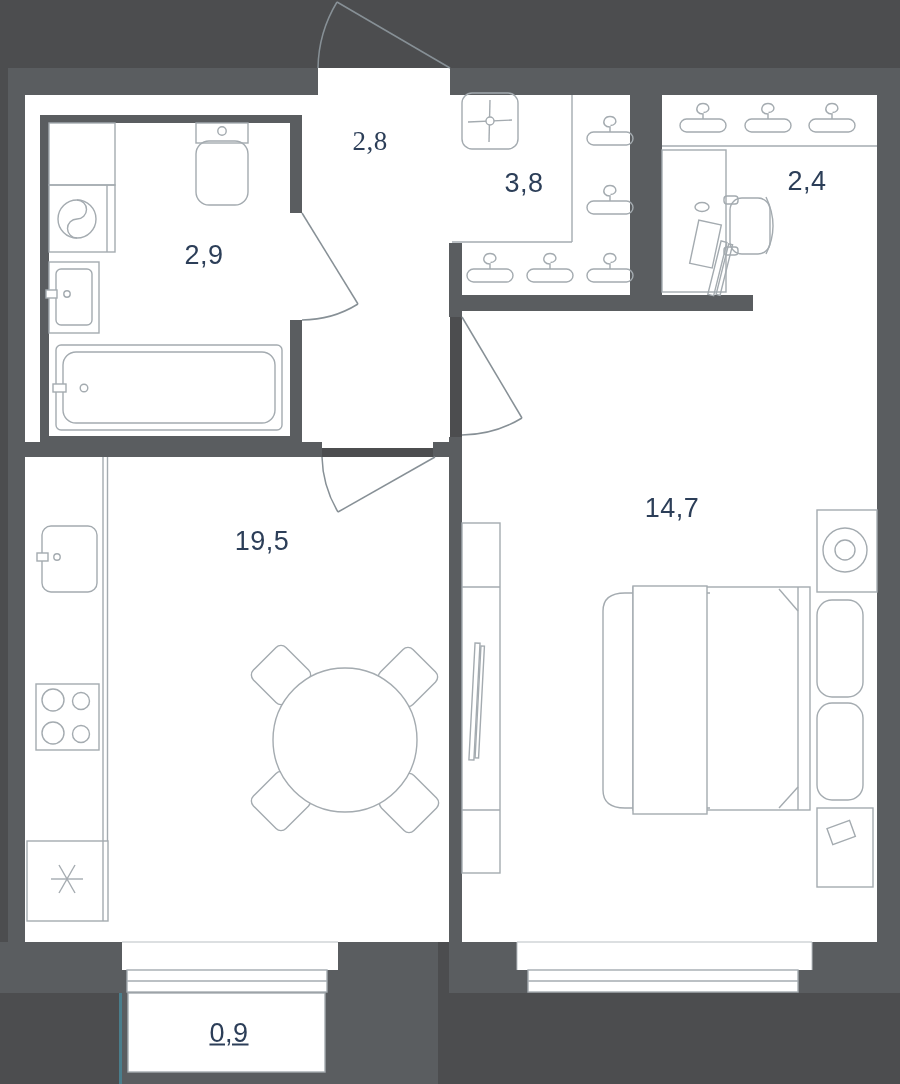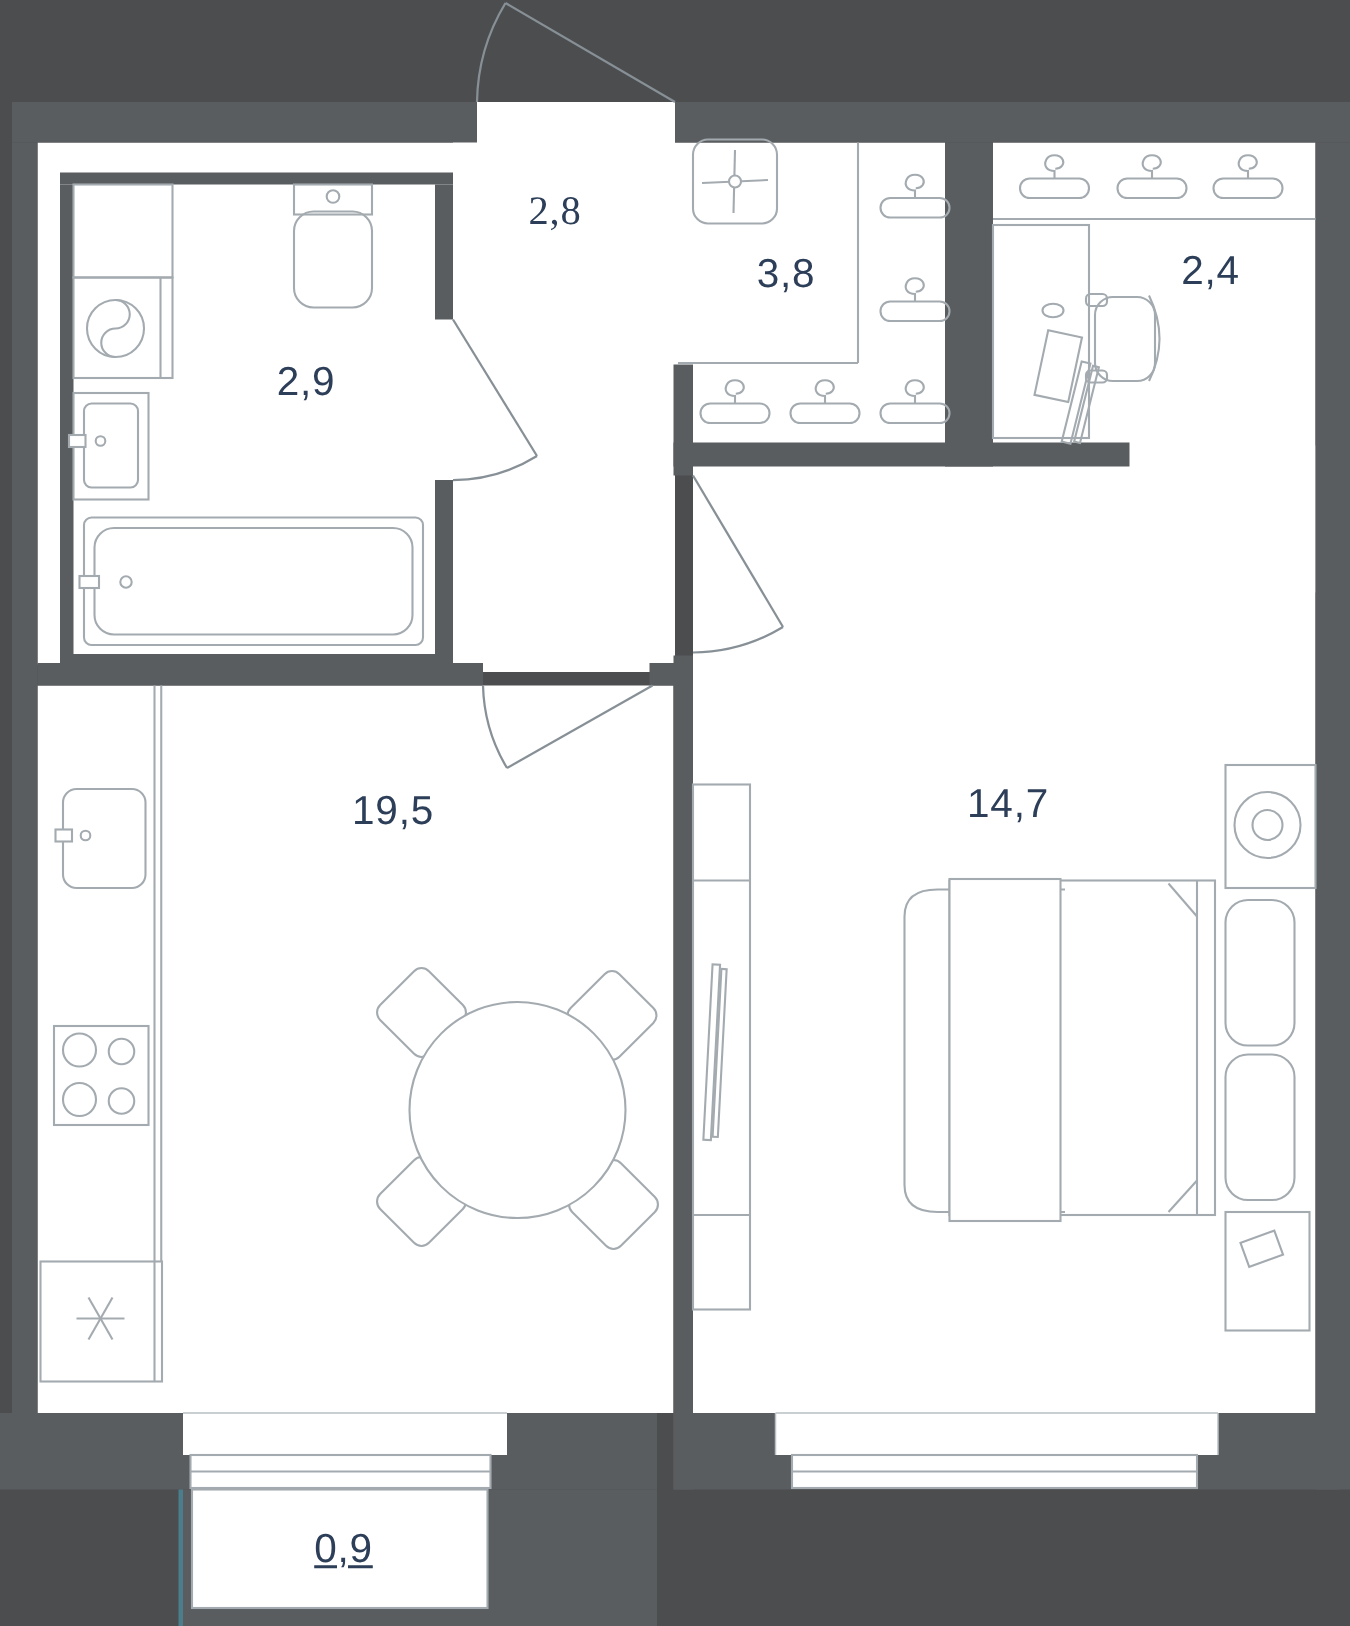--- a/index.html
+++ b/index.html
@@ -234,15 +234,15 @@
       <rect class="furn" x="829" y="824" width="24" height="17" transform="rotate(-20 841 832)"></rect>
     </g>
   </g>
 </svg>
 
   <div class="room-label" style="left:204px;top:255px;">2,9</div>
   <div class="room-label" style="left:370px;top:141px;font-family:Liberation Serif, serif;">2,8</div>
   <div class="room-label" style="left:524px;top:183px;">3,8</div>
   <div class="room-label" style="left:807px;top:181px;">2,4</div>
   <div class="room-label" style="left:262px;top:541px;">19,5</div>
-  <div class="room-label" style="left:672px;top:536px;">14,7</div>
+  <div class="room-label" style="left:672px;top:508px;">14,7</div>
   <div class="room-label" style="left:229px;top:1033px;text-decoration:underline;">0,9</div>
 </div>
 
 </body></html>

